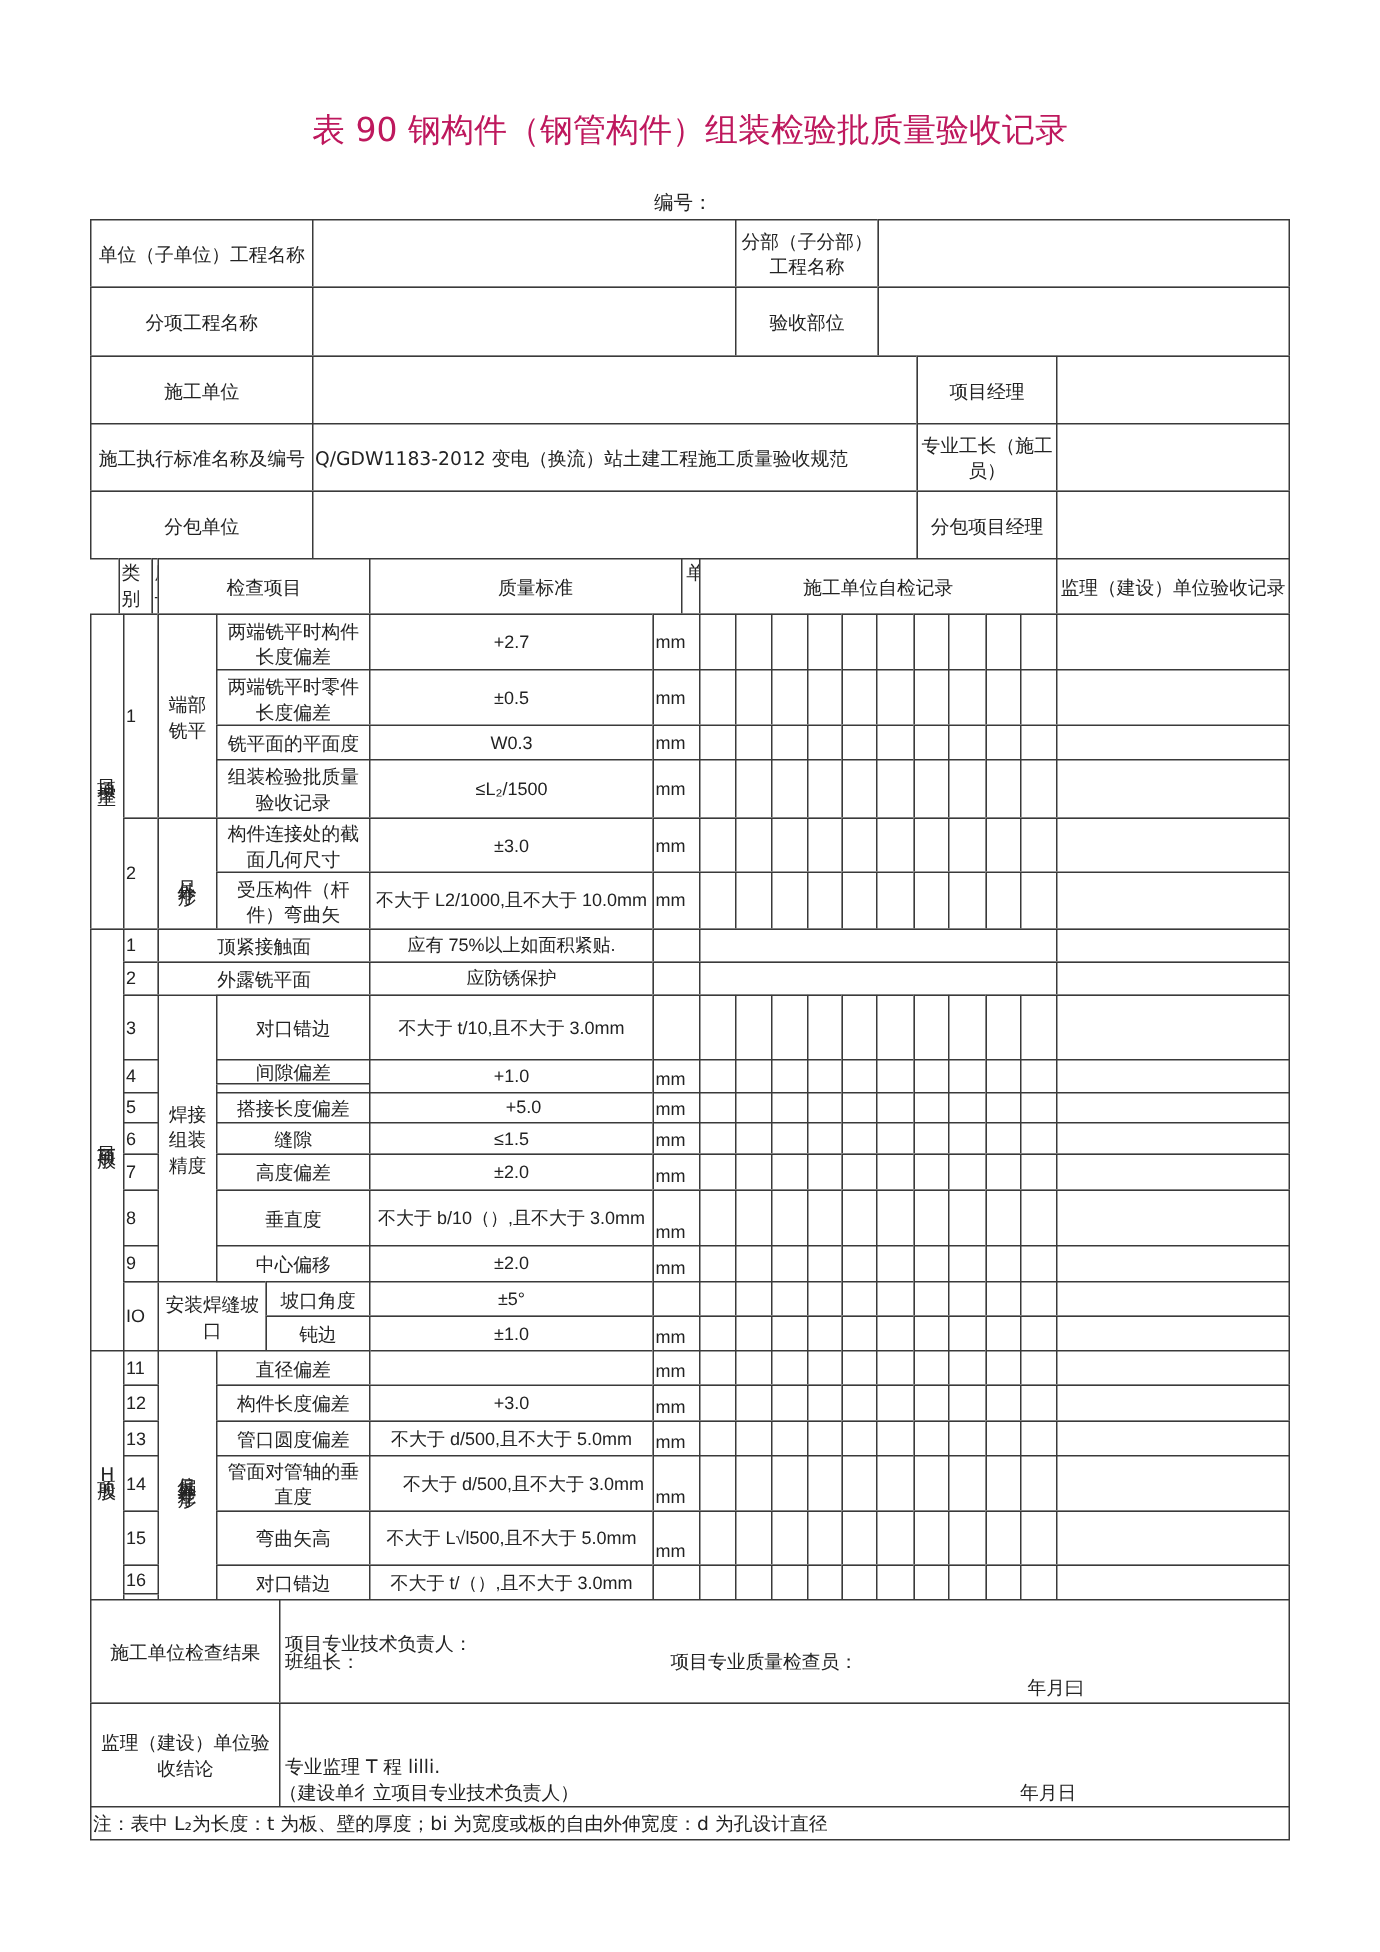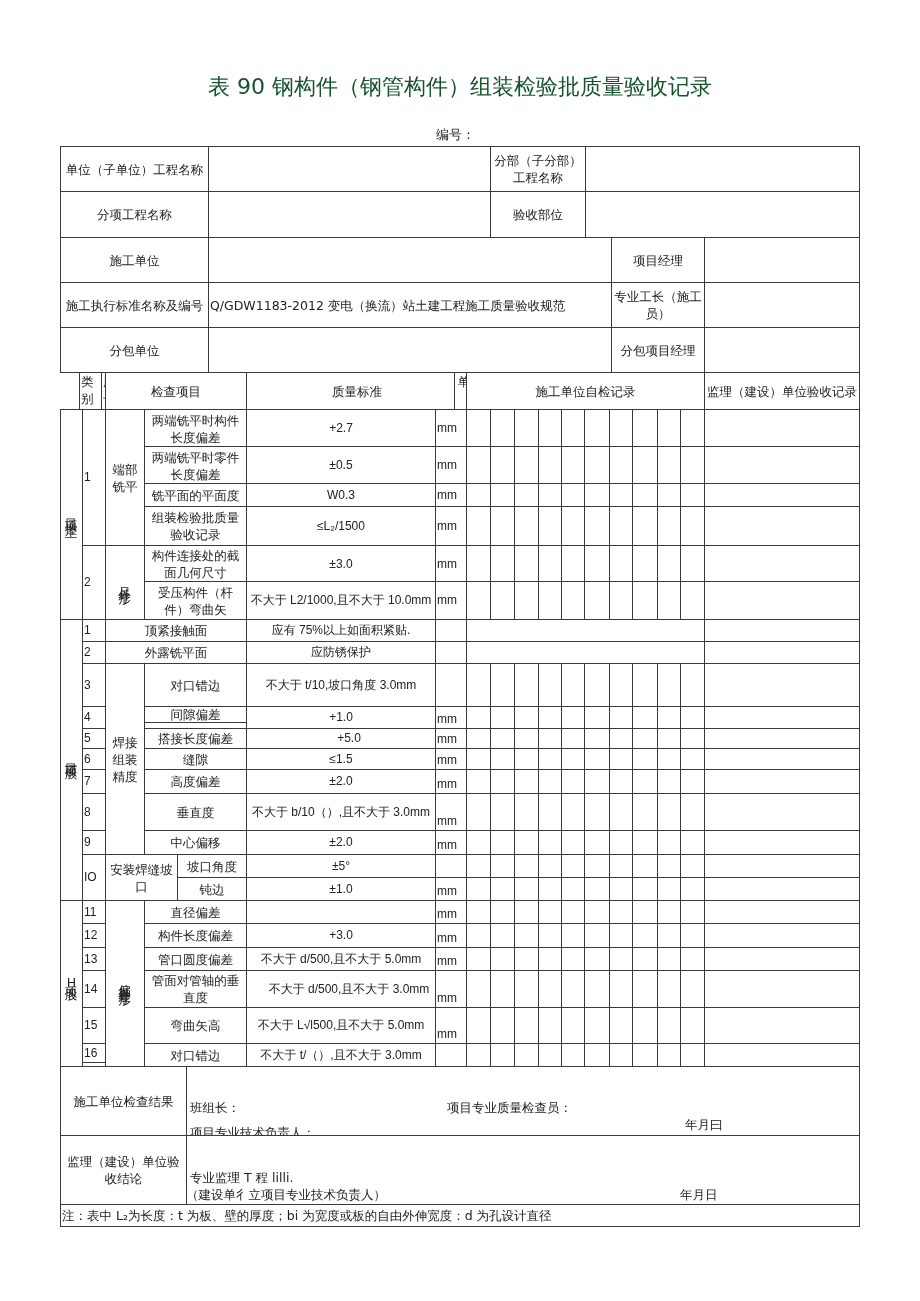--- a/index.html
+++ b/index.html
@@ -1,17 +1,17 @@
 <!DOCTYPE html>
 <html><head>
 <meta charset="utf-8">
 <style>
   html,body{margin:0;padding:0;background:#fff;}
   body{width:920px;height:1301px;position:relative;overflow:hidden;font-family:"DejaVu Sans","Liberation Sans",sans-serif;color:#222;}
-  .title{position:absolute;left:0;top:72px;width:920px;text-align:center;font-size:22px;color:#14532d;letter-spacing:0px;}
+  .title{position:absolute;left:0;top:72px;width:920px;text-align:center;font-size:22px;color:#be185d;letter-spacing:0px;}
   .serial{position:absolute;left:436px;top:126px;font-size:13px;color:#222;}
   .c{position:absolute;box-sizing:border-box;border:1px solid #3a3a3a;font-size:12.5px;line-height:17px;display:flex;align-items:center;justify-content:center;text-align:center;background:#fff;padding:0 1px;overflow:hidden;}
   .l{justify-content:flex-start;text-align:left;}
   .t{align-items:flex-start;margin-left:19px;}
   .b{align-items:flex-end;}
   .v{writing-mode:vertical-rl;text-orientation:upright;letter-spacing:-2px;}
   .num{font-family:"Liberation Sans",sans-serif;font-size:12px;}
   .sig{position:absolute;font-size:12.5px;}
 </style>
 </head>
@@ -171,21 +171,21 @@
     <div class="c " style="left: 466px; top: 619px; width: 239px; height: 23px;"></div>
     <div class="c " style="left: 704px; top: 619px; width: 156px; height: 23px;"></div>
     <div class="c l num" style="left: 82px; top: 641px; width: 24px; height: 23px;">2</div>
     <div class="c " style="left: 105px; top: 641px; width: 142px; height: 23px;">外露铣平面</div>
     <div class="c num" style="left: 246px; top: 641px; width: 190px; height: 23px;">应防锈保护</div>
     <div class="c l num b" style="left: 435px; top: 641px; width: 32px; height: 23px;"></div>
     <div class="c " style="left: 466px; top: 641px; width: 239px; height: 23px;"></div>
     <div class="c " style="left: 704px; top: 641px; width: 156px; height: 23px;"></div>
     <div class="c l num" style="left: 82px; top: 663px; width: 24px; height: 44px;">3</div>
     <div class="c " style="left: 144px; top: 663px; width: 103px; height: 44px;">对口错边</div>
-    <div class="c num" style="left: 246px; top: 663px; width: 190px; height: 44px;">不大于 t/10,坡口角度 3.0mm</div>
+    <div class="c num" style="left: 246px; top: 663px; width: 190px; height: 44px;">不大于 t/10,且不大于 3.0mm</div>
     <div class="c l num b" style="left: 435px; top: 663px; width: 32px; height: 44px;"></div>
     <div class="c " style="left: 466px; top: 663px; width: 25px; height: 44px;"></div>
     <div class="c " style="left: 490px; top: 663px; width: 25px; height: 44px;"></div>
     <div class="c " style="left: 514px; top: 663px; width: 25px; height: 44px;"></div>
     <div class="c " style="left: 538px; top: 663px; width: 24px; height: 44px;"></div>
     <div class="c " style="left: 561px; top: 663px; width: 24px; height: 44px;"></div>
     <div class="c " style="left: 584px; top: 663px; width: 26px; height: 44px;"></div>
     <div class="c " style="left: 609px; top: 663px; width: 24px; height: 44px;"></div>
     <div class="c " style="left: 632px; top: 663px; width: 26px; height: 44px;"></div>
     <div class="c " style="left: 657px; top: 663px; width: 24px; height: 44px;"></div>
@@ -398,21 +398,21 @@
     <div class="c " style="left: 632px; top: 1043px; width: 26px; height: 24px;"></div>
     <div class="c " style="left: 657px; top: 1043px; width: 24px; height: 24px;"></div>
     <div class="c " style="left: 680px; top: 1043px; width: 25px; height: 24px;"></div>
     <div class="c " style="left: 704px; top: 1043px; width: 156px; height: 24px;"></div>
   </div>
 
 <div class="c" style="left:60px;top:1066px;width:127px;height:70px;">施工单位检查结果</div>
 <div class="c" style="left:186px;top:1066px;width:674px;height:70px;"></div>
 <div class="sig" style="left:190px;top:1100px;">班组长：</div>
 <div class="sig" style="left:447px;top:1100px;">项目专业质量检查员：</div>
-<div class="sig" style="left:190px;top:1125px;">项目专业技术负责人：</div>
+<div class="sig" style="left:190px;top:1088px;">项目专业技术负责人：</div>
 <div class="sig" style="left:685px;top:1117px;">年月曰</div>
 
 <div class="c" style="left:60px;top:1135px;width:127px;height:70px;">监理（建设）单位验收结论</div>
 <div class="c" style="left:186px;top:1135px;width:674px;height:70px;"></div>
 <div class="sig" style="left:190px;top:1170px;">专业监理 T 程 lilli.</div>
 <div class="sig" style="left:186px;top:1187px;">（建设单彳立项目专业技术负责人）</div>
 <div class="sig" style="left:680px;top:1187px;">年月日</div>
 
 <div class="c l" style="left:60px;top:1204px;width:800px;height:23px;">注：表中 L₂为长度：t 为板、壁的厚度；bi 为宽度或板的自由外伸宽度：d 为孔设计直径</div>
 

